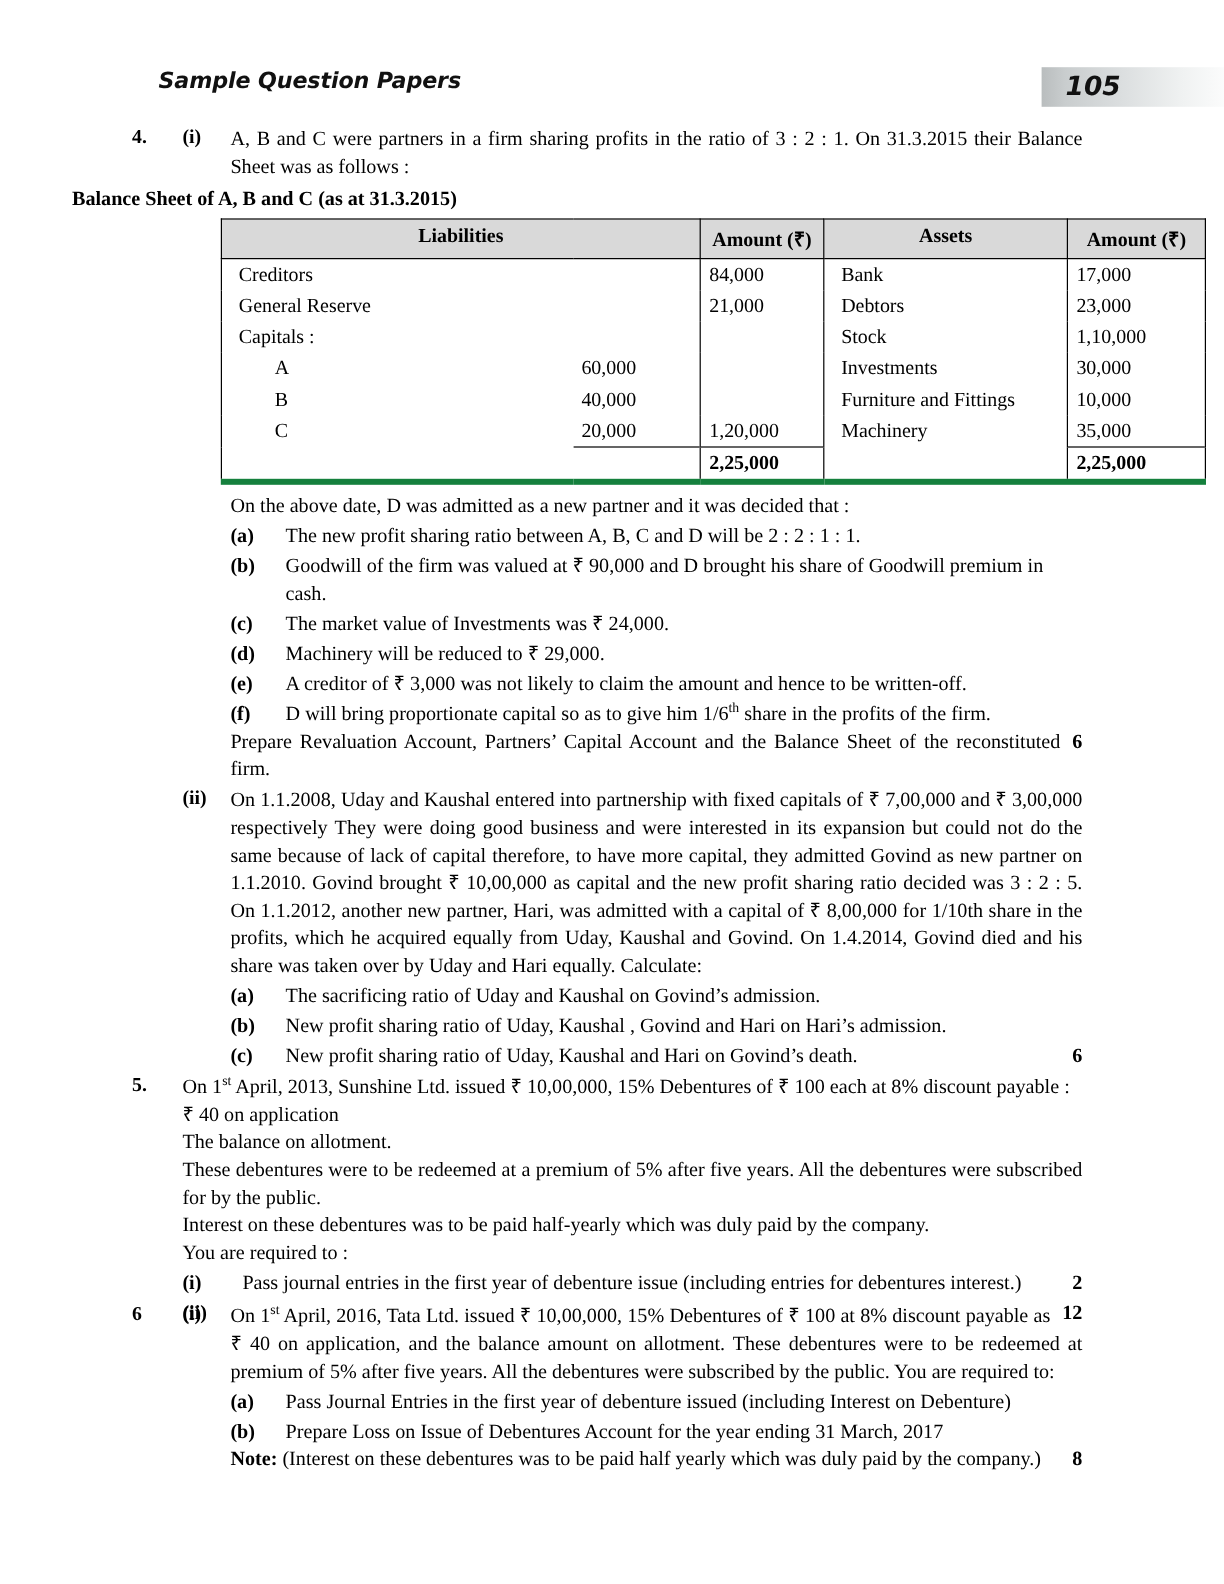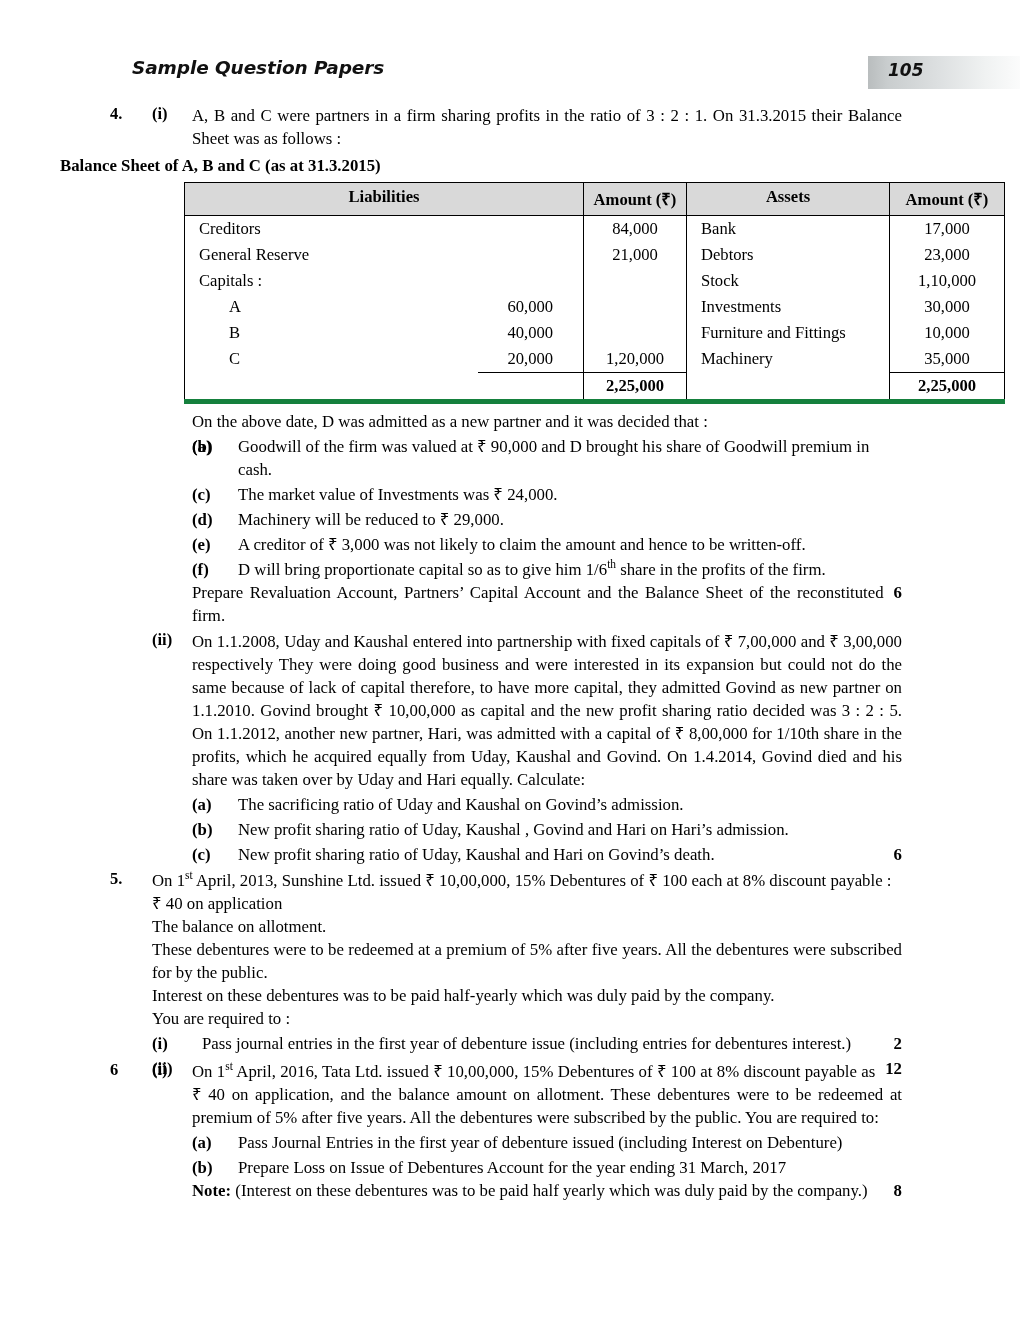--- a/index.html
+++ b/index.html
@@ -42,21 +42,21 @@
     width: 164px;
     height: 33px;
     background: linear-gradient(to right, #b9bdbe 0%, #c9cdce 12%, #dcdfe0 42%, #f0f2f2 72%, #ffffff 100%);
   }
   .folio-num {
     position: absolute;
     left: 20px;
     top: 4px;
     font-family: "DejaVu Sans", sans-serif;
     font-weight: bold;
-    font-size: 17px;
+    font-size: 22px;
     color: #111;
   }
 
   
   .content {
     position: absolute;
     left: 0;
     top: 104px;
     width: 1020px;
   }
@@ -154,21 +154,21 @@
     font-size: 16.6px;
   }
   
   table.bs tbody td {
     border-top: none;
     border-bottom: none;
   }
   table.bs tbody tr:last-child td {
     border-bottom: 5px solid #15803d;
   }
-  .num { text-align: center; }
+  .num { text-align: left; }
   .ind1 { padding-left: 44px !important; }
   .cellpad { padding-left: 14px !important; }
   .topline { border-top: 1px solid #000 !important; }
   .bold { font-weight: bold !important; }
   .rowh { height: 26px; margin-left: 12px; }
   sup { font-size: 0.68em; vertical-align: super; line-height: 0; }
 
   .spacer6 { height: 6px; }
   .spacer3 { height: 3px; }
 </style>
@@ -265,20 +265,21 @@
   <div class="spacer6"></div>
 
   <div class="qrow">
     <div class="ptext nojust">On the above date, D was admitted as a new partner and it was decided that :</div>
   </div>
 
   <div class="qrow">
     <div class="sublist">
       <div class="subitem">
         <span class="lbl">(a)</span>
+        <span>The new profit sharing ratio between A, B, C and D will be 2 : 2 : 1 : 1.</span>
       </div>
       <div class="subitem">
         <span class="lbl">(b)</span>
         <span>Goodwill of the firm was valued at ₹ 90,000 and D brought his share of Goodwill premium in cash.</span>
       </div>
       <div class="subitem">
         <span class="lbl">(c)</span>
         <span>The market value of Investments was ₹ 24,000.</span>
       </div>
       <div class="subitem">

